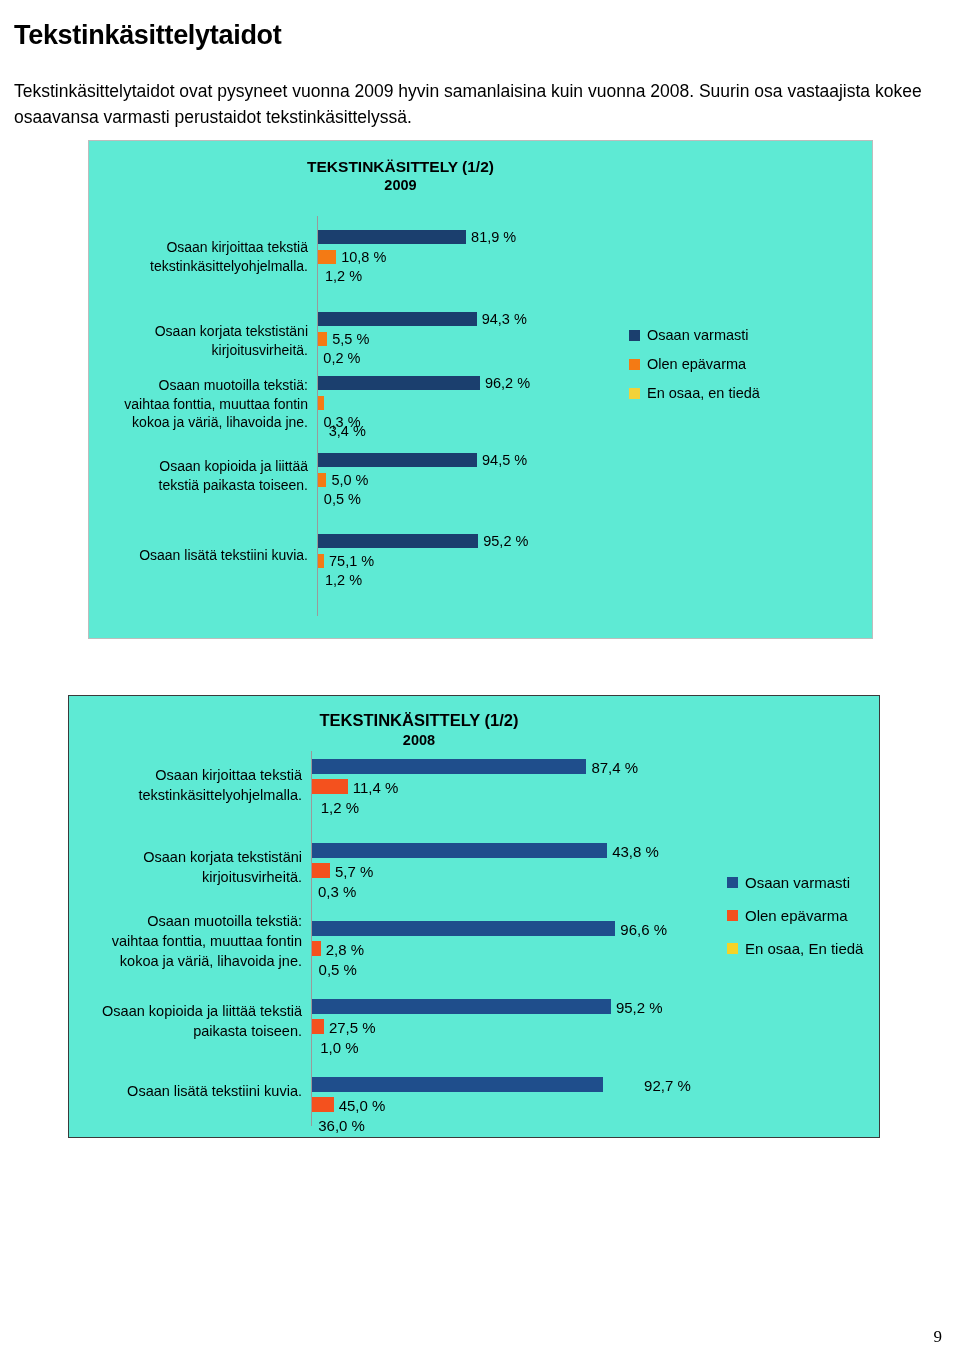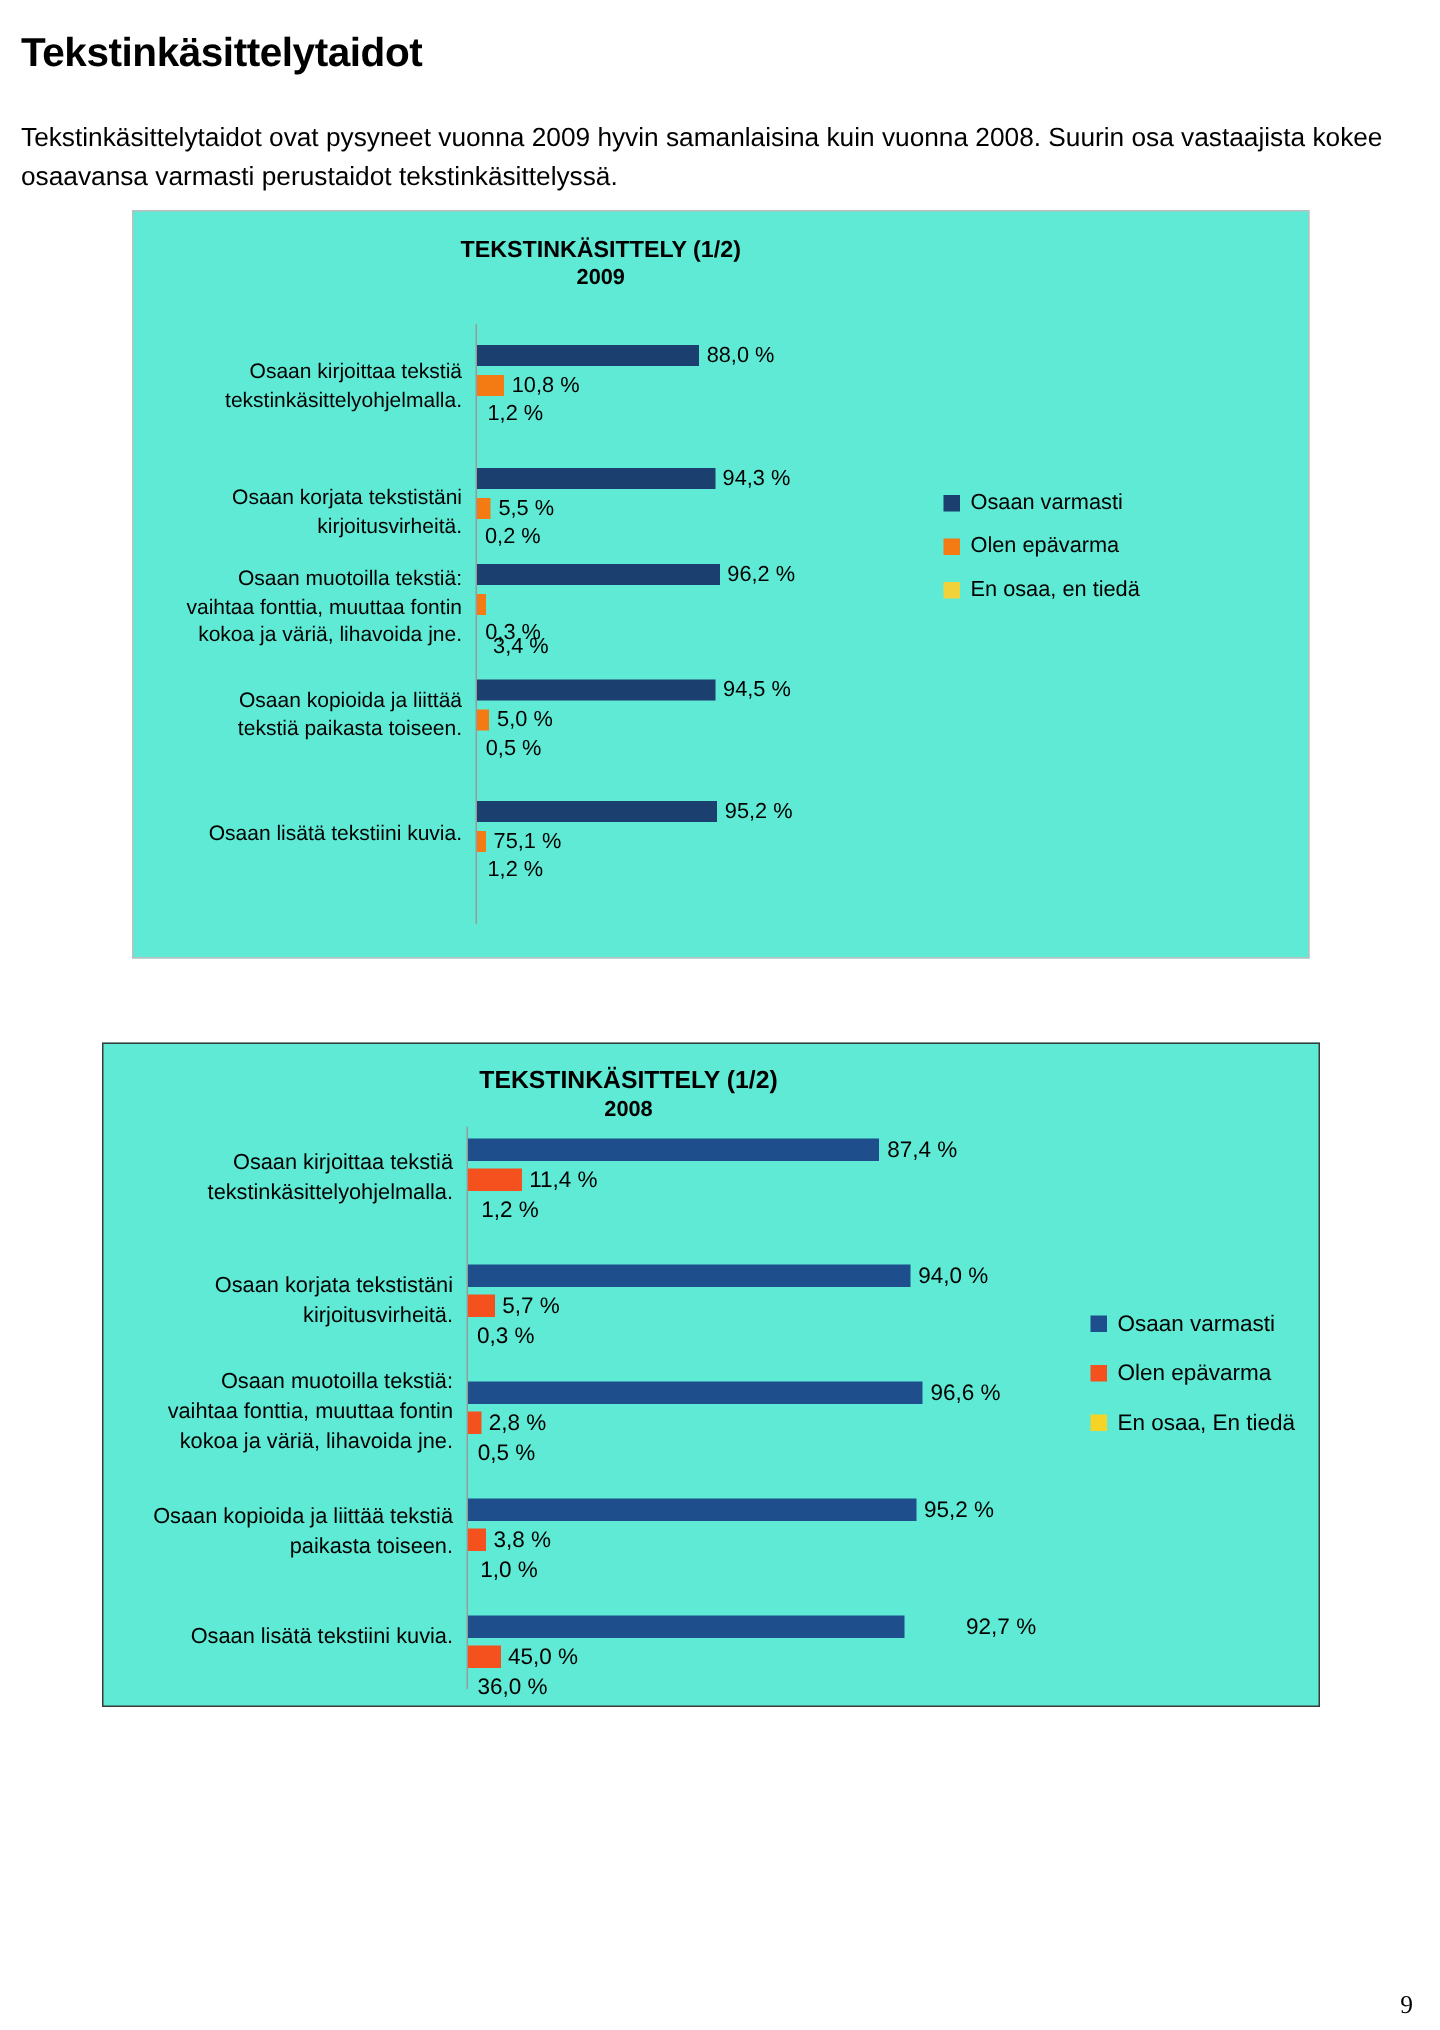--- a/index.html
+++ b/index.html
@@ -84,21 +84,21 @@
     <div class="chart-title">
       <span>TEKSTINKÄSITTELY (1/2)</span>
       <span class="year">2009</span>
     </div>
     <div class="plot">
       <div class="axis-line"></div>
     <div class="cat" style="top: 14px;">
           <div class="cat-label" style="width: 190px; top: 8px;">Osaan kirjoittaa tekstiä tekstinkäsittelyohjelmalla.</div>
           <div class="barrow" style="top: 0px; height: 14px; right: 0px;">
             <div class="bar" style="width: 148.104px; background: rgb(27, 63, 110);"></div>
-            <span class="bar-value" style="left: 153.104px;">88,0 %</span>
+            <span class="bar-value" style="left: 153.104px;">81,9 %</span>
           </div>
           <div class="barrow" style="top: 19.5px; height: 14px; right: 0px;">
             <div class="bar" style="width: 18.1764px; background: rgb(244, 122, 20);"></div>
             <span class="bar-value" style="left: 23.1764px;">10,8 %</span>
           </div>
           <div class="barrow" style="top: 39px; height: 14px; right: 0px;">
             <span class="bar-value" style="left: 7.0196px;">1,2 %</span>
           </div>
         </div>
         <div class="cat" style="top: 96px;">
@@ -192,21 +192,21 @@
             <span class="bar-value" style="left: 40.796px;">11,4 %</span>
           </div>
           <div class="barrow" style="top: 40px; height: 15px; right: 0px;">
             <span class="bar-value" style="left: 8.768px;">1,2 %</span>
           </div>
         </div>
         <div class="cat" style="top: 92px;">
           <div class="cat-label" style="width: 205px; top: 4px;">Osaan  korjata tekstistäni kirjoitusvirheitä.</div>
           <div class="barrow" style="top: 0px; height: 15px; right: 0px;">
             <div class="bar" style="width: 295.16px; background: rgb(31, 78, 140);"></div>
-            <span class="bar-value" style="left: 300.16px;">94,0 %</span>
+            <span class="bar-value" style="left: 300.16px;">43,8 %</span>
           </div>
           <div class="barrow" style="top: 20px; height: 15px; right: 0px;">
             <div class="bar" style="width: 17.898px; background: rgb(244, 81, 30);"></div>
             <span class="bar-value" style="left: 22.898px;">5,7 %</span>
           </div>
           <div class="barrow" style="top: 40px; height: 15px; right: 0px;">
             <span class="bar-value" style="left: 5.942px;">0,3 %</span>
           </div>
         </div>
         <div class="cat" style="top: 170px;">
@@ -224,21 +224,21 @@
           </div>
         </div>
         <div class="cat" style="top: 248px;">
           <div class="cat-label" style="width: 205px; top: 2px;">Osaan  kopioida ja liittää tekstiä paikasta toiseen.</div>
           <div class="barrow" style="top: 0px; height: 15px; right: 0px;">
             <div class="bar" style="width: 298.928px; background: rgb(31, 78, 140);"></div>
             <span class="bar-value" style="left: 303.928px;">95,2 %</span>
           </div>
           <div class="barrow" style="top: 20px; height: 15px; right: 0px;">
             <div class="bar" style="width: 11.932px; background: rgb(244, 81, 30);"></div>
-            <span class="bar-value" style="left: 16.932px;">3,8 %</span>
+            <span class="bar-value" style="left: 16.932px;">27,5 %</span>
           </div>
           <div class="barrow" style="top: 40px; height: 15px; right: 0px;">
             <span class="bar-value" style="left: 8.14px;">1,0 %</span>
           </div>
         </div>
         <div class="cat" style="top: 326px;">
           <div class="cat-label" style="width: 205px; top: 4px;">Osaan  lisätä tekstiini kuvia.</div>
           <div class="barrow" style="top: 0px; height: 15px; right: 0px;">
             <div class="bar" style="width: 291.078px; background: rgb(31, 78, 140);"></div>
             <span class="bar-value" style="left: 296.078px; margin-left: 36px;">92,7 %</span>

